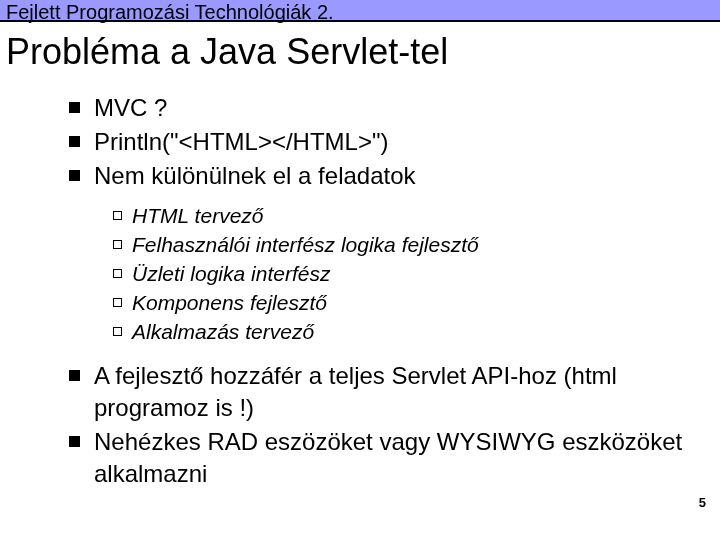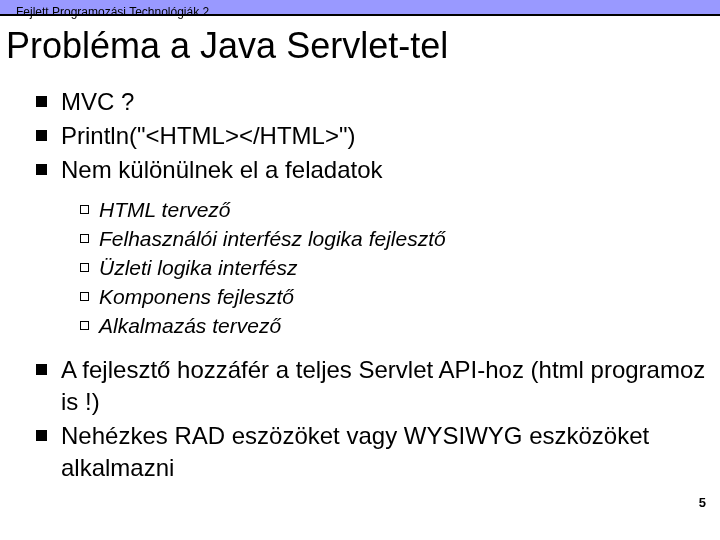--- a/index.html
+++ b/index.html
@@ -14,36 +14,37 @@
   }
   .slide {
     position: relative;
     width: 720px;
     height: 540px;
     box-sizing: border-box;
   }
   .header-bar {
     background: #9999ff;
     border-bottom: 2px solid #000;
-    padding: 2px 4px 2px 16px;
-    font-size: 12px;
+    padding: 2px 4px 2px 6px;
+    font-size: 20px;
     line-height: 20px;
-    height: 16px;
+    height: 22px;
     box-sizing: border-box;
   }
   .title {
     font-size: 36px;
     font-weight: 400;
     padding: 10px 12px 18px 6px;
     line-height: 40px;
   }
   .body {
     padding: 0 10px 0 28px;
     font-size: 24px;
     line-height: 32px;
+    margin-left: 33px;
   }
   .bullet-l1 {
     display: flex;
     align-items: flex-start;
     margin: 2px 0 2px 0;
   }
   .bullet-l1 .sq {
     flex: 0 0 auto;
     width: 11px;
     height: 11px;

